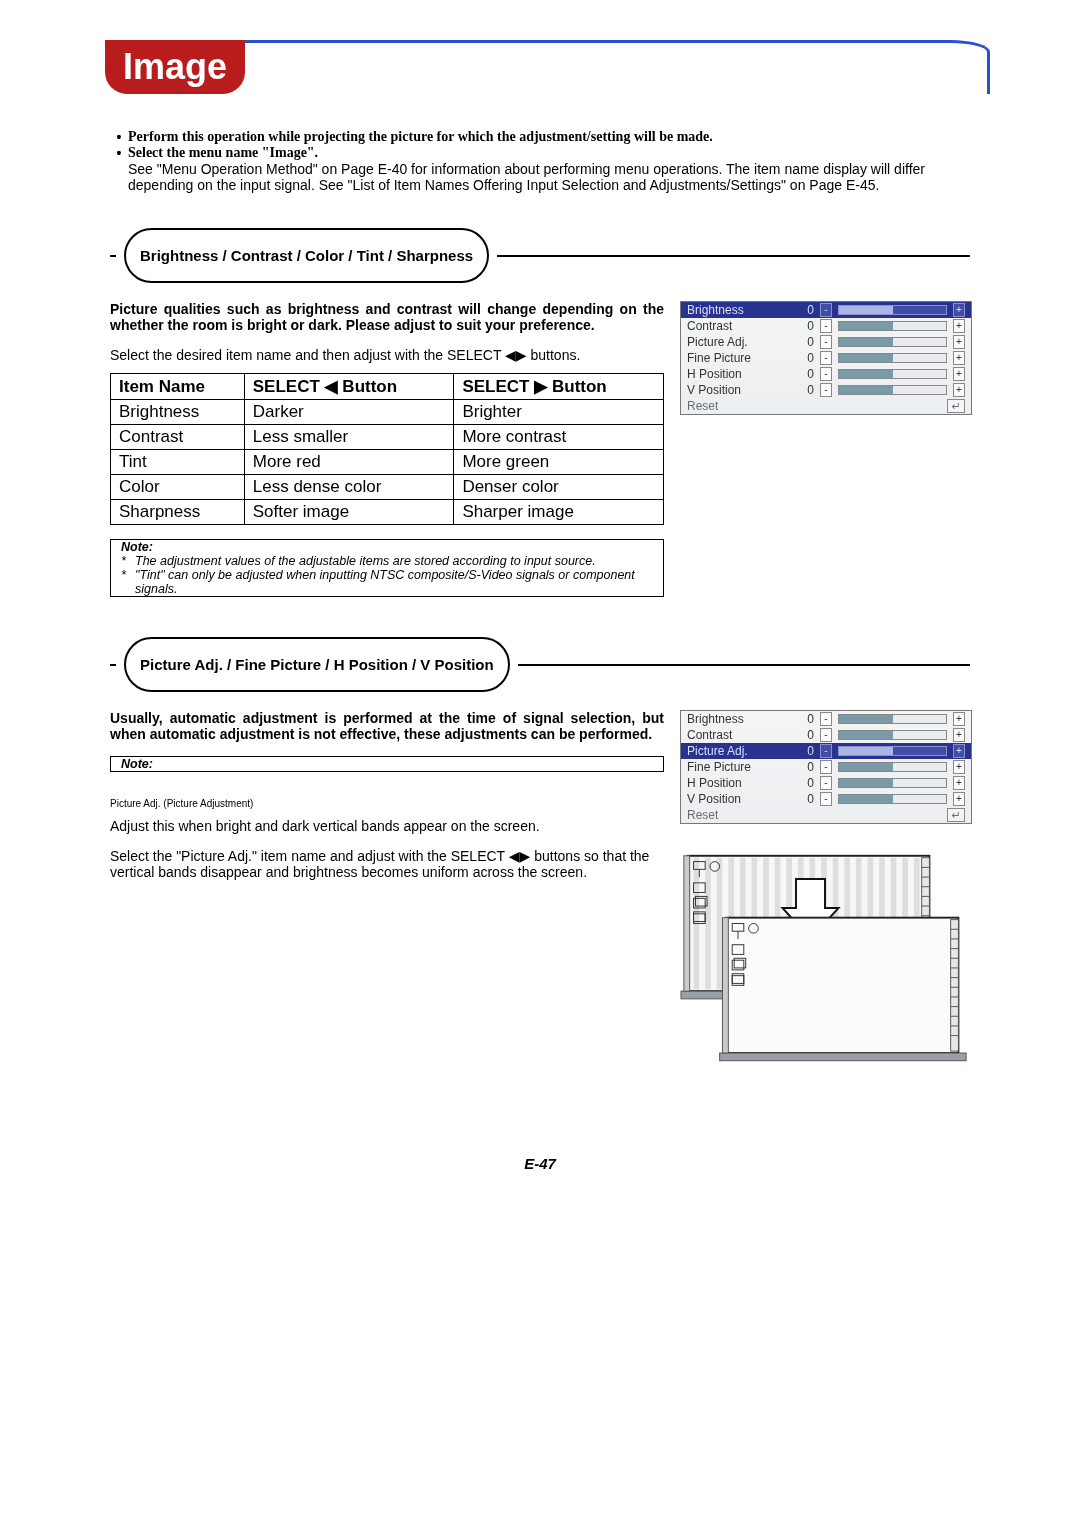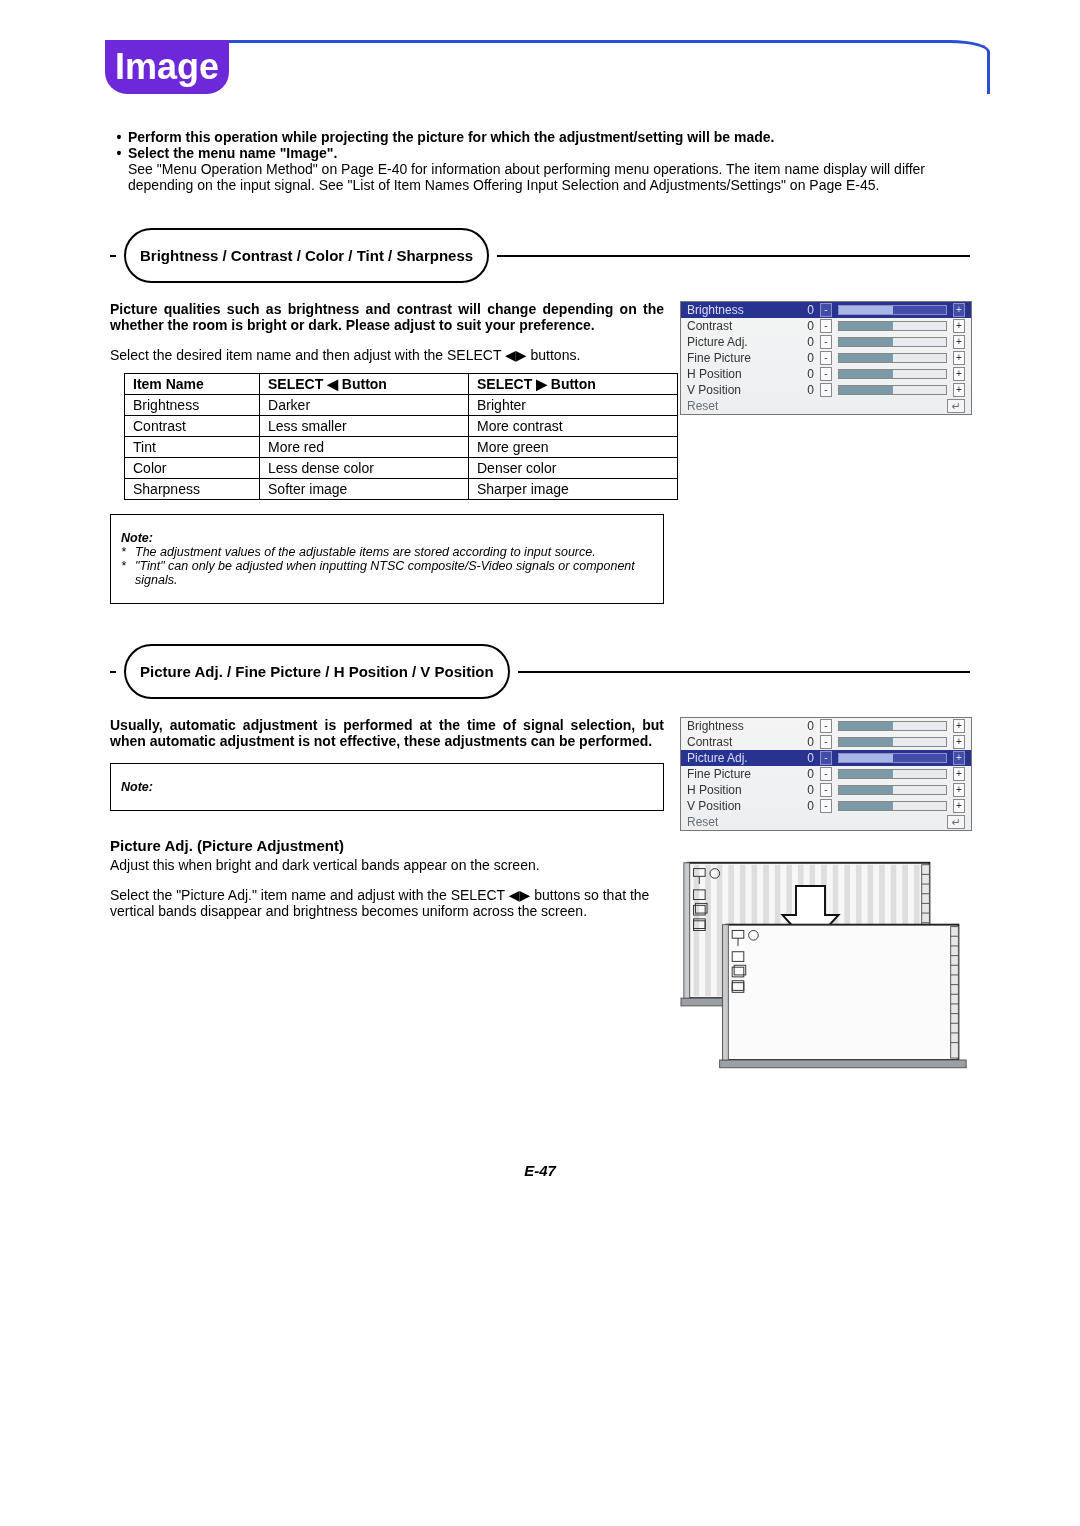--- a/index.html
+++ b/index.html
@@ -18,25 +18,25 @@
   }
   .title-band {
     border-top: 3px solid #2a4fd1;
     border-right: 3px solid #2a4fd1;
     border-top-right-radius: 40px 12px;
     margin-left: 15px;
     margin-bottom: 35px;
   }
   .title-tab {
     display: inline-block;
-    background: #6d28d9;
+    background: #b91c1c;
     color: #fff;
     font-size: 36px;
     font-weight: bold;
-    padding: 6px 10px;
+    padding: 6px 18px;
     border-bottom-left-radius: 22px;
     border-bottom-right-radius: 22px;
     margin-top: -3px;
     font-family: "Arial Black", Arial, sans-serif;
   }
   .body {
     padding: 0 20px;
   }
   .bullet-block {
     margin-bottom: 35px;
@@ -44,21 +44,21 @@
   .bullet-line {
     display: flex;
     align-items: flex-start;
   }
   .bullet {
     width: 18px;
     flex: none;
     font-weight: bold;
     text-align: center;
   }
-  .bullet-text { flex: 1; }
+  .bullet-text { flex: 1; font-family: Liberation Serif, serif; }
   .bold { font-weight: bold; }
   .indent { margin-left: 18px; }
   .section-head {
     display: flex;
     align-items: center;
     margin: 10px 0 18px;
   }
   .pill {
     border: 2px solid #000;
     border-radius: 999px;
@@ -84,32 +84,32 @@
   }
   .two-col {
     display: flex;
     gap: 16px;
   }
   .col-left { flex: 1; }
   .col-right { width: 290px; flex: none; }
   table.adjust {
     border-collapse: collapse;
     width: 100%;
-    margin: 10px 14px;
-    font-size: 14px;
+    margin: 10px 0;
+    font-size: 17px;
   }
   table.adjust th, table.adjust td {
     border: 1px solid #000;
     padding: 2px 8px;
     text-align: left;
   }
   table.adjust th { font-weight: bold; }
   .note-box {
     border: 1px solid #000;
-    padding: 16px 10px;
+    padding: 0 10px;
     margin-top: 14px;
     font-size: 12.5px;
   }
   .note-title { font-style: italic; font-weight: bold; }
   .note-list { margin: 0; padding: 0; list-style: none; }
   .note-list li { display: flex; font-style: italic; }
   .note-star { width: 14px; flex: none; }
   .osd {
     border: 1px solid #777;
     background: linear-gradient(#f4f4f4,#eceff1);
@@ -157,24 +157,24 @@
     color:#6a6e73;
     text-align:center;
   }
   .osd-ret {
     width: 16px; height: 12px; border:1px solid #888;
     display:inline-flex; align-items:center; justify-content:center;
     font-size:11px; background:#f5f5f8;
   }
   .sub-head {
     font-family: "Arial Black", Arial, sans-serif;
-    font-weight: bold;
-    font-size: 15px;
+    font-weight: normal;
+    font-size: 10px;
     margin-top: 26px;
-    margin-bottom: 3px;
+    margin-bottom: 9px;
   }
   .pageno {
     text-align: center;
     font-style: italic;
     font-weight: bold;
     margin-top: 80px;
     font-size: 15px;
   }
   .pict-illus { width: 100%; }
   .arrow { font-family: Arial, sans-serif; }

